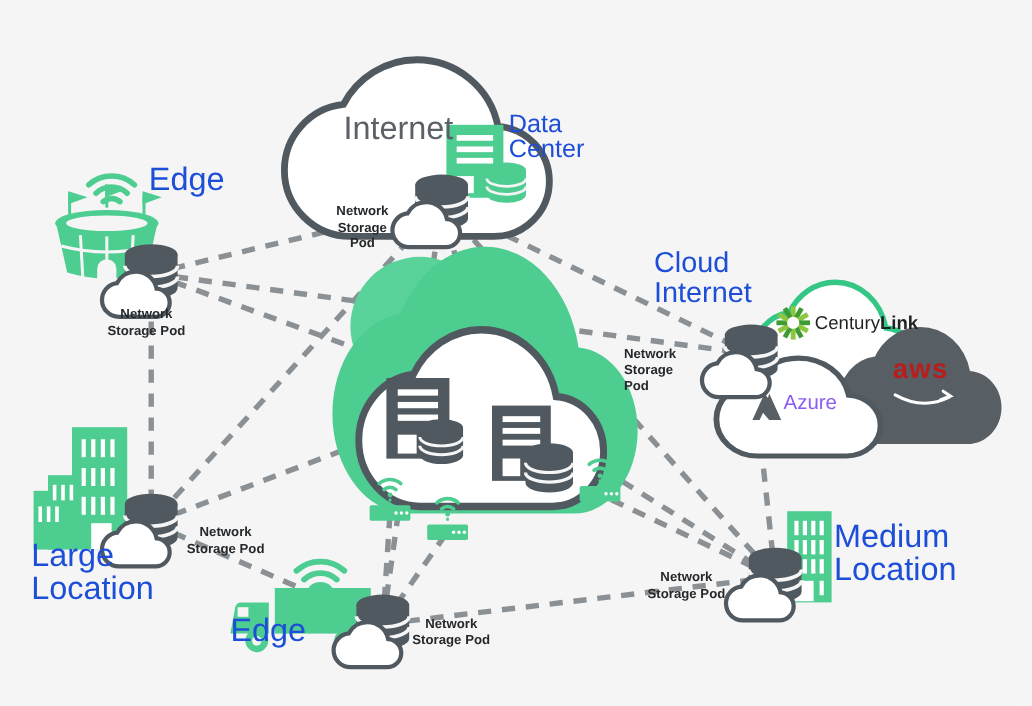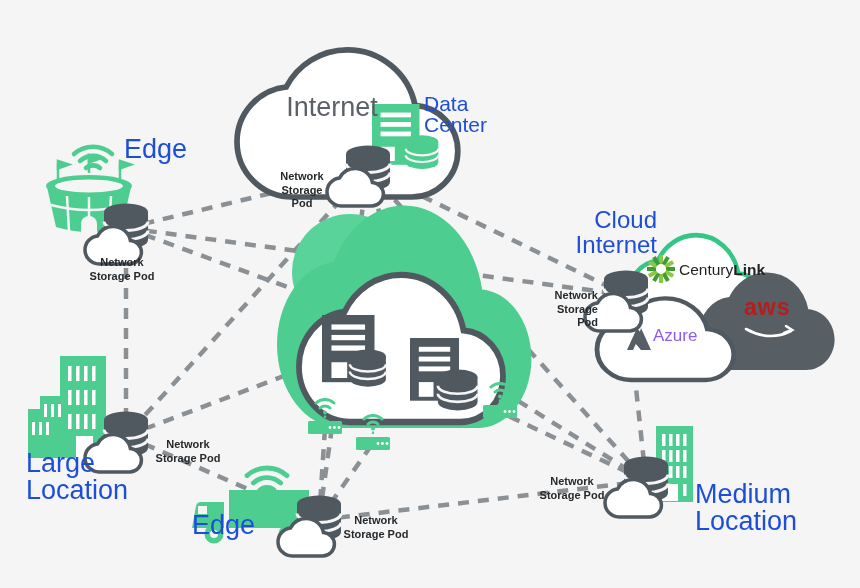--- a/index.html
+++ b/index.html
@@ -3,21 +3,21 @@
 <meta charset="utf-8">
 <style>
   html,body{margin:0;padding:0;}
   body{background:#e9eaec;font-family:"Liberation Sans",sans-serif;}
   .stage{position:relative;width:860px;height:588px;background:#f5f5f6;overflow:hidden;}
   .stage svg.diagram{position:absolute;left:0;top:0;}
   .lbl{position:absolute;white-space:nowrap;}
   .blue{color:#1d4ed8;font-weight:400;}
   .nsp{font-size:11px;font-weight:700;color:#26292b;line-height:13.5px;}
   .center{text-align:center;}
-  .right{text-align:right;}
+  .right{text-align:left;}
   .internet-word{font-size:27px;font-weight:500;color:#5b6166;}
   .h-big{font-size:27px;line-height:27px;}
   .h-mid{font-size:24px;line-height:25px;}
   .h-dc{font-size:21px;line-height:21px;}
   .cl-text{font-size:15.5px;color:#1f2222;}
   .cl-text b{font-weight:700;margin-top:24px;}
   .aws-text{font-size:23px;font-weight:700;color:#b91c1c;letter-spacing:1px;}
   .azure-text{font-size:17px;color:#8b5cf6;}
 </style>
 </head>
@@ -240,21 +240,21 @@
 
 <div class="lbl azure-text" style="left:653px;top:326px;">Azure</div>
 
 <div class="lbl blue h-big" style="left:26px;top:450px;">
   <div>Large</div>
   <div>Location</div>
 </div>
 
 <div class="lbl blue h-big" style="left:192px;top:512px;">Edge</div>
 
-<div class="lbl blue h-big" style="left:695px;top:481px;">
+<div class="lbl blue h-big" style="left:695px;top:434px;">
   <div>Medium</div>
   <div>Location</div>
 </div>
 
 <div class="lbl nsp center" style="left:264px;top:170px;width:76px;">
   <div>Network</div>
   <div>Storage</div>
   <div>Pod</div>
 </div>
 

